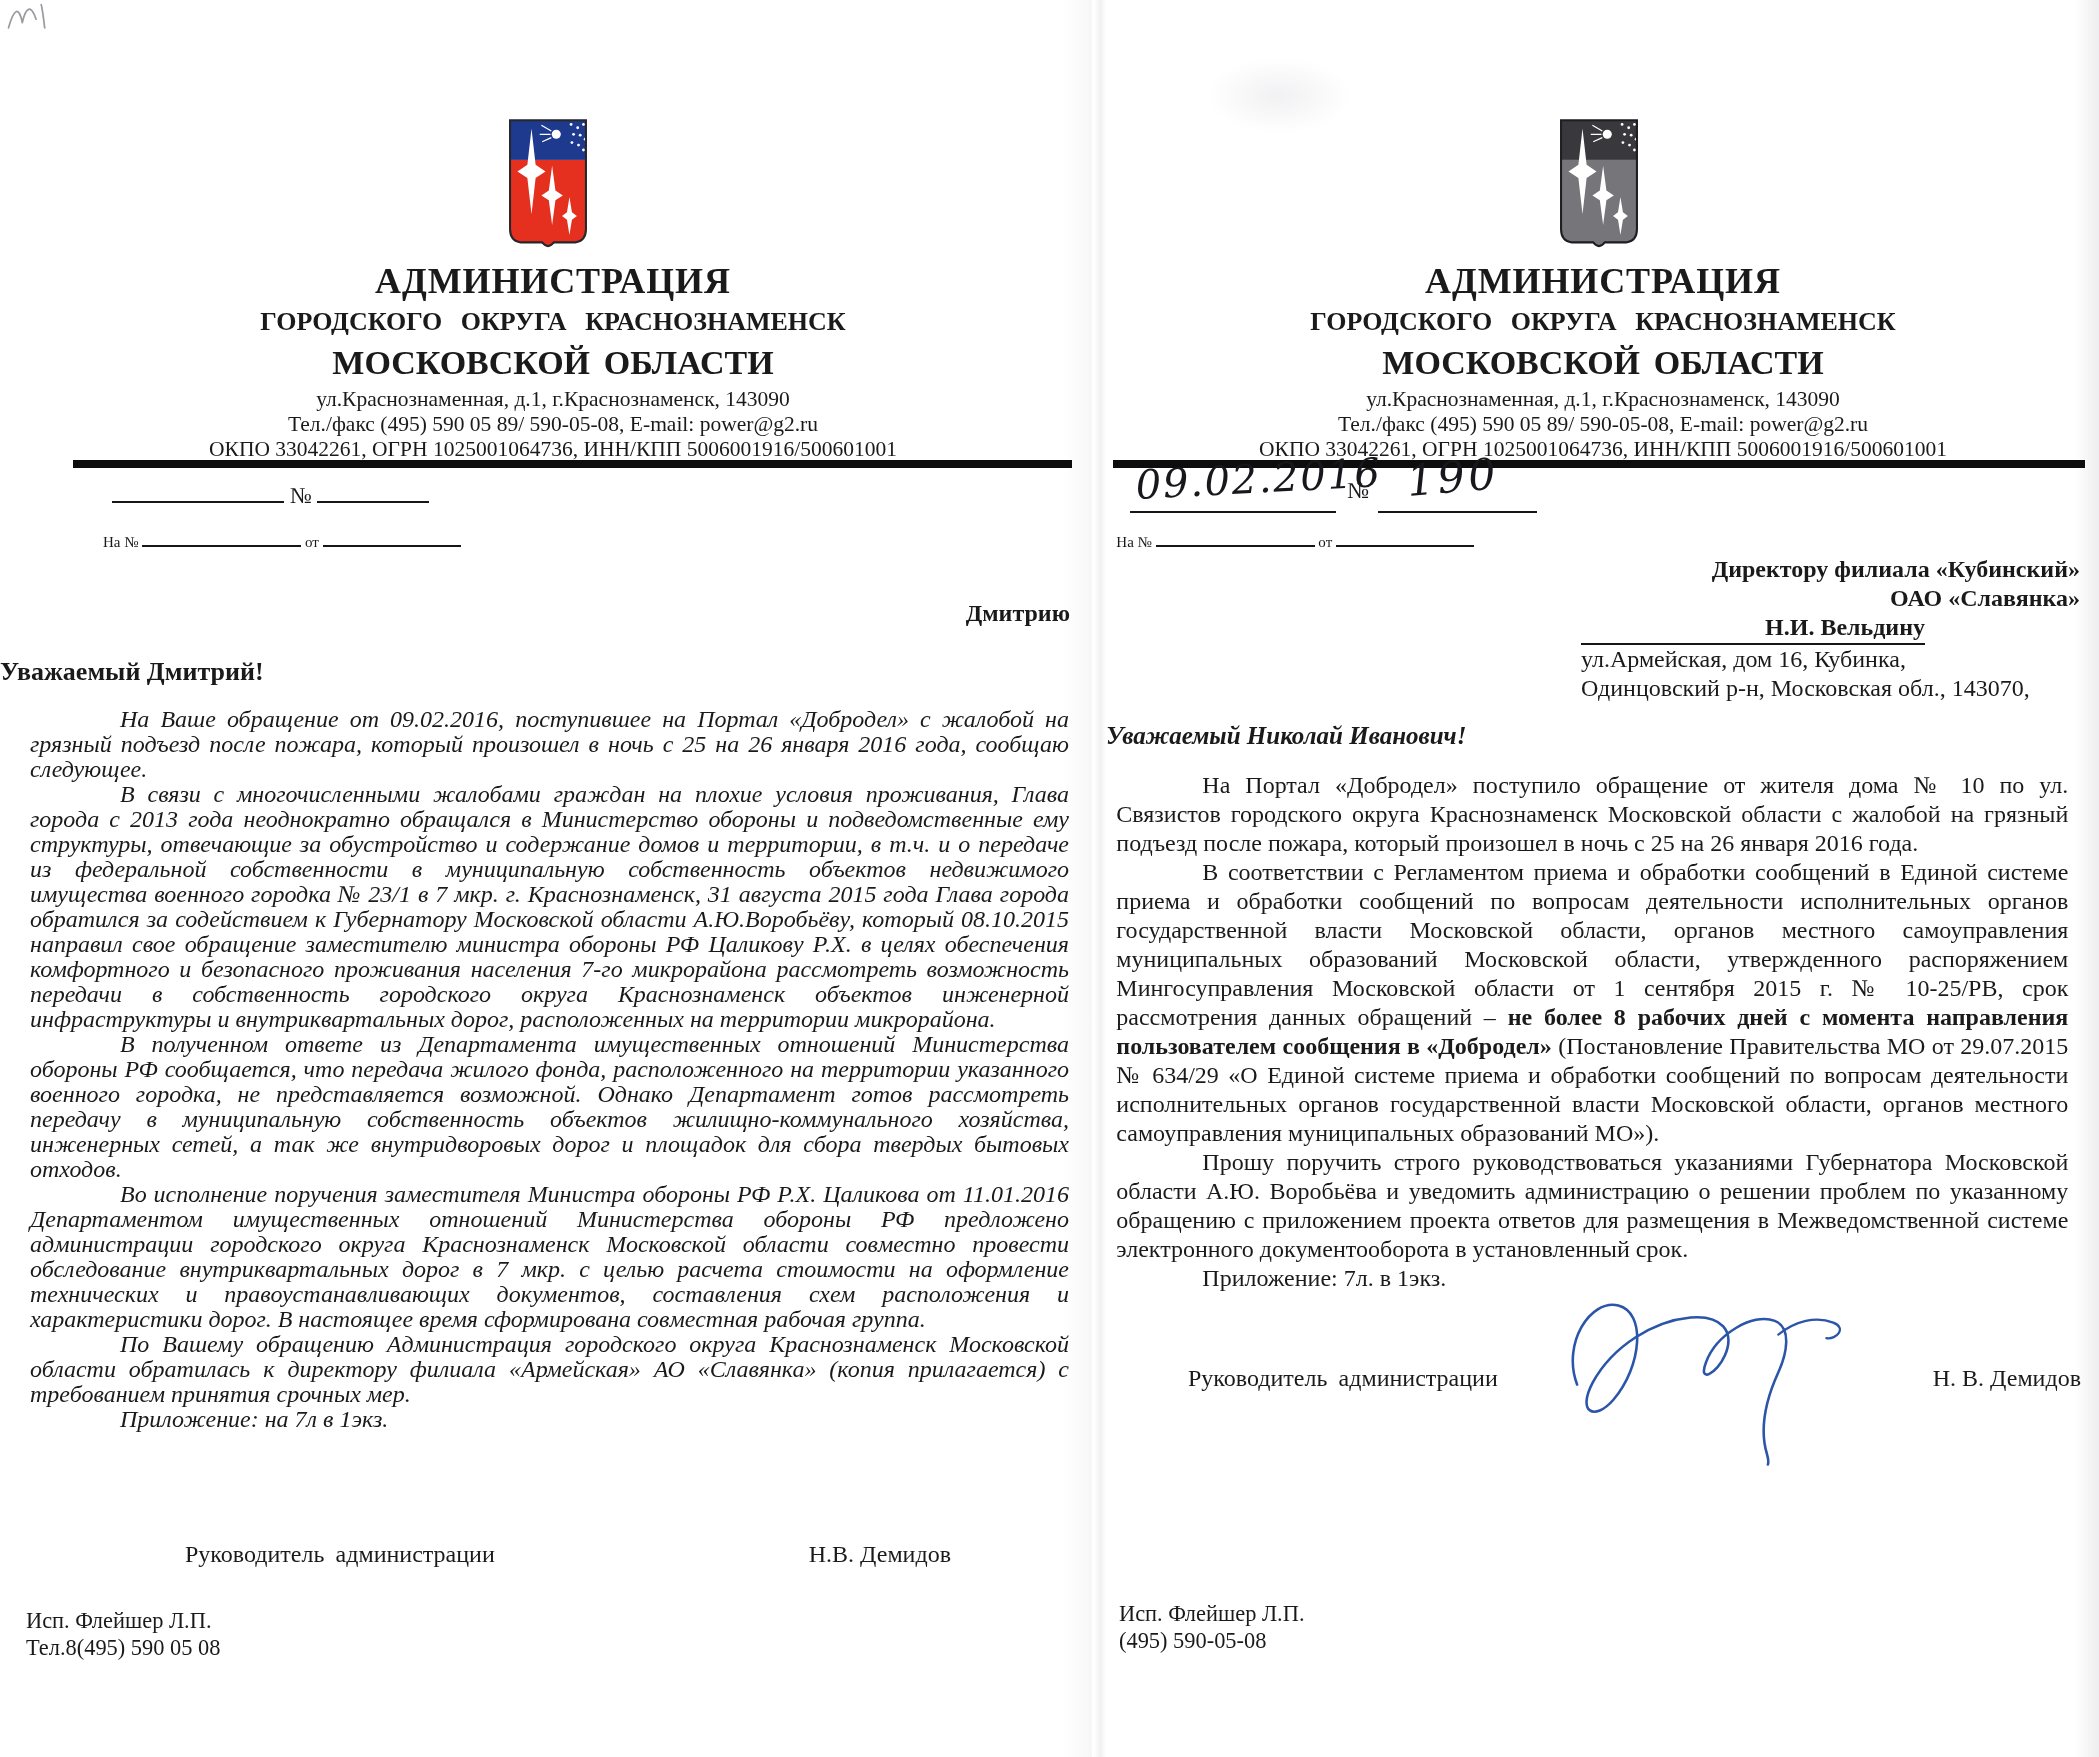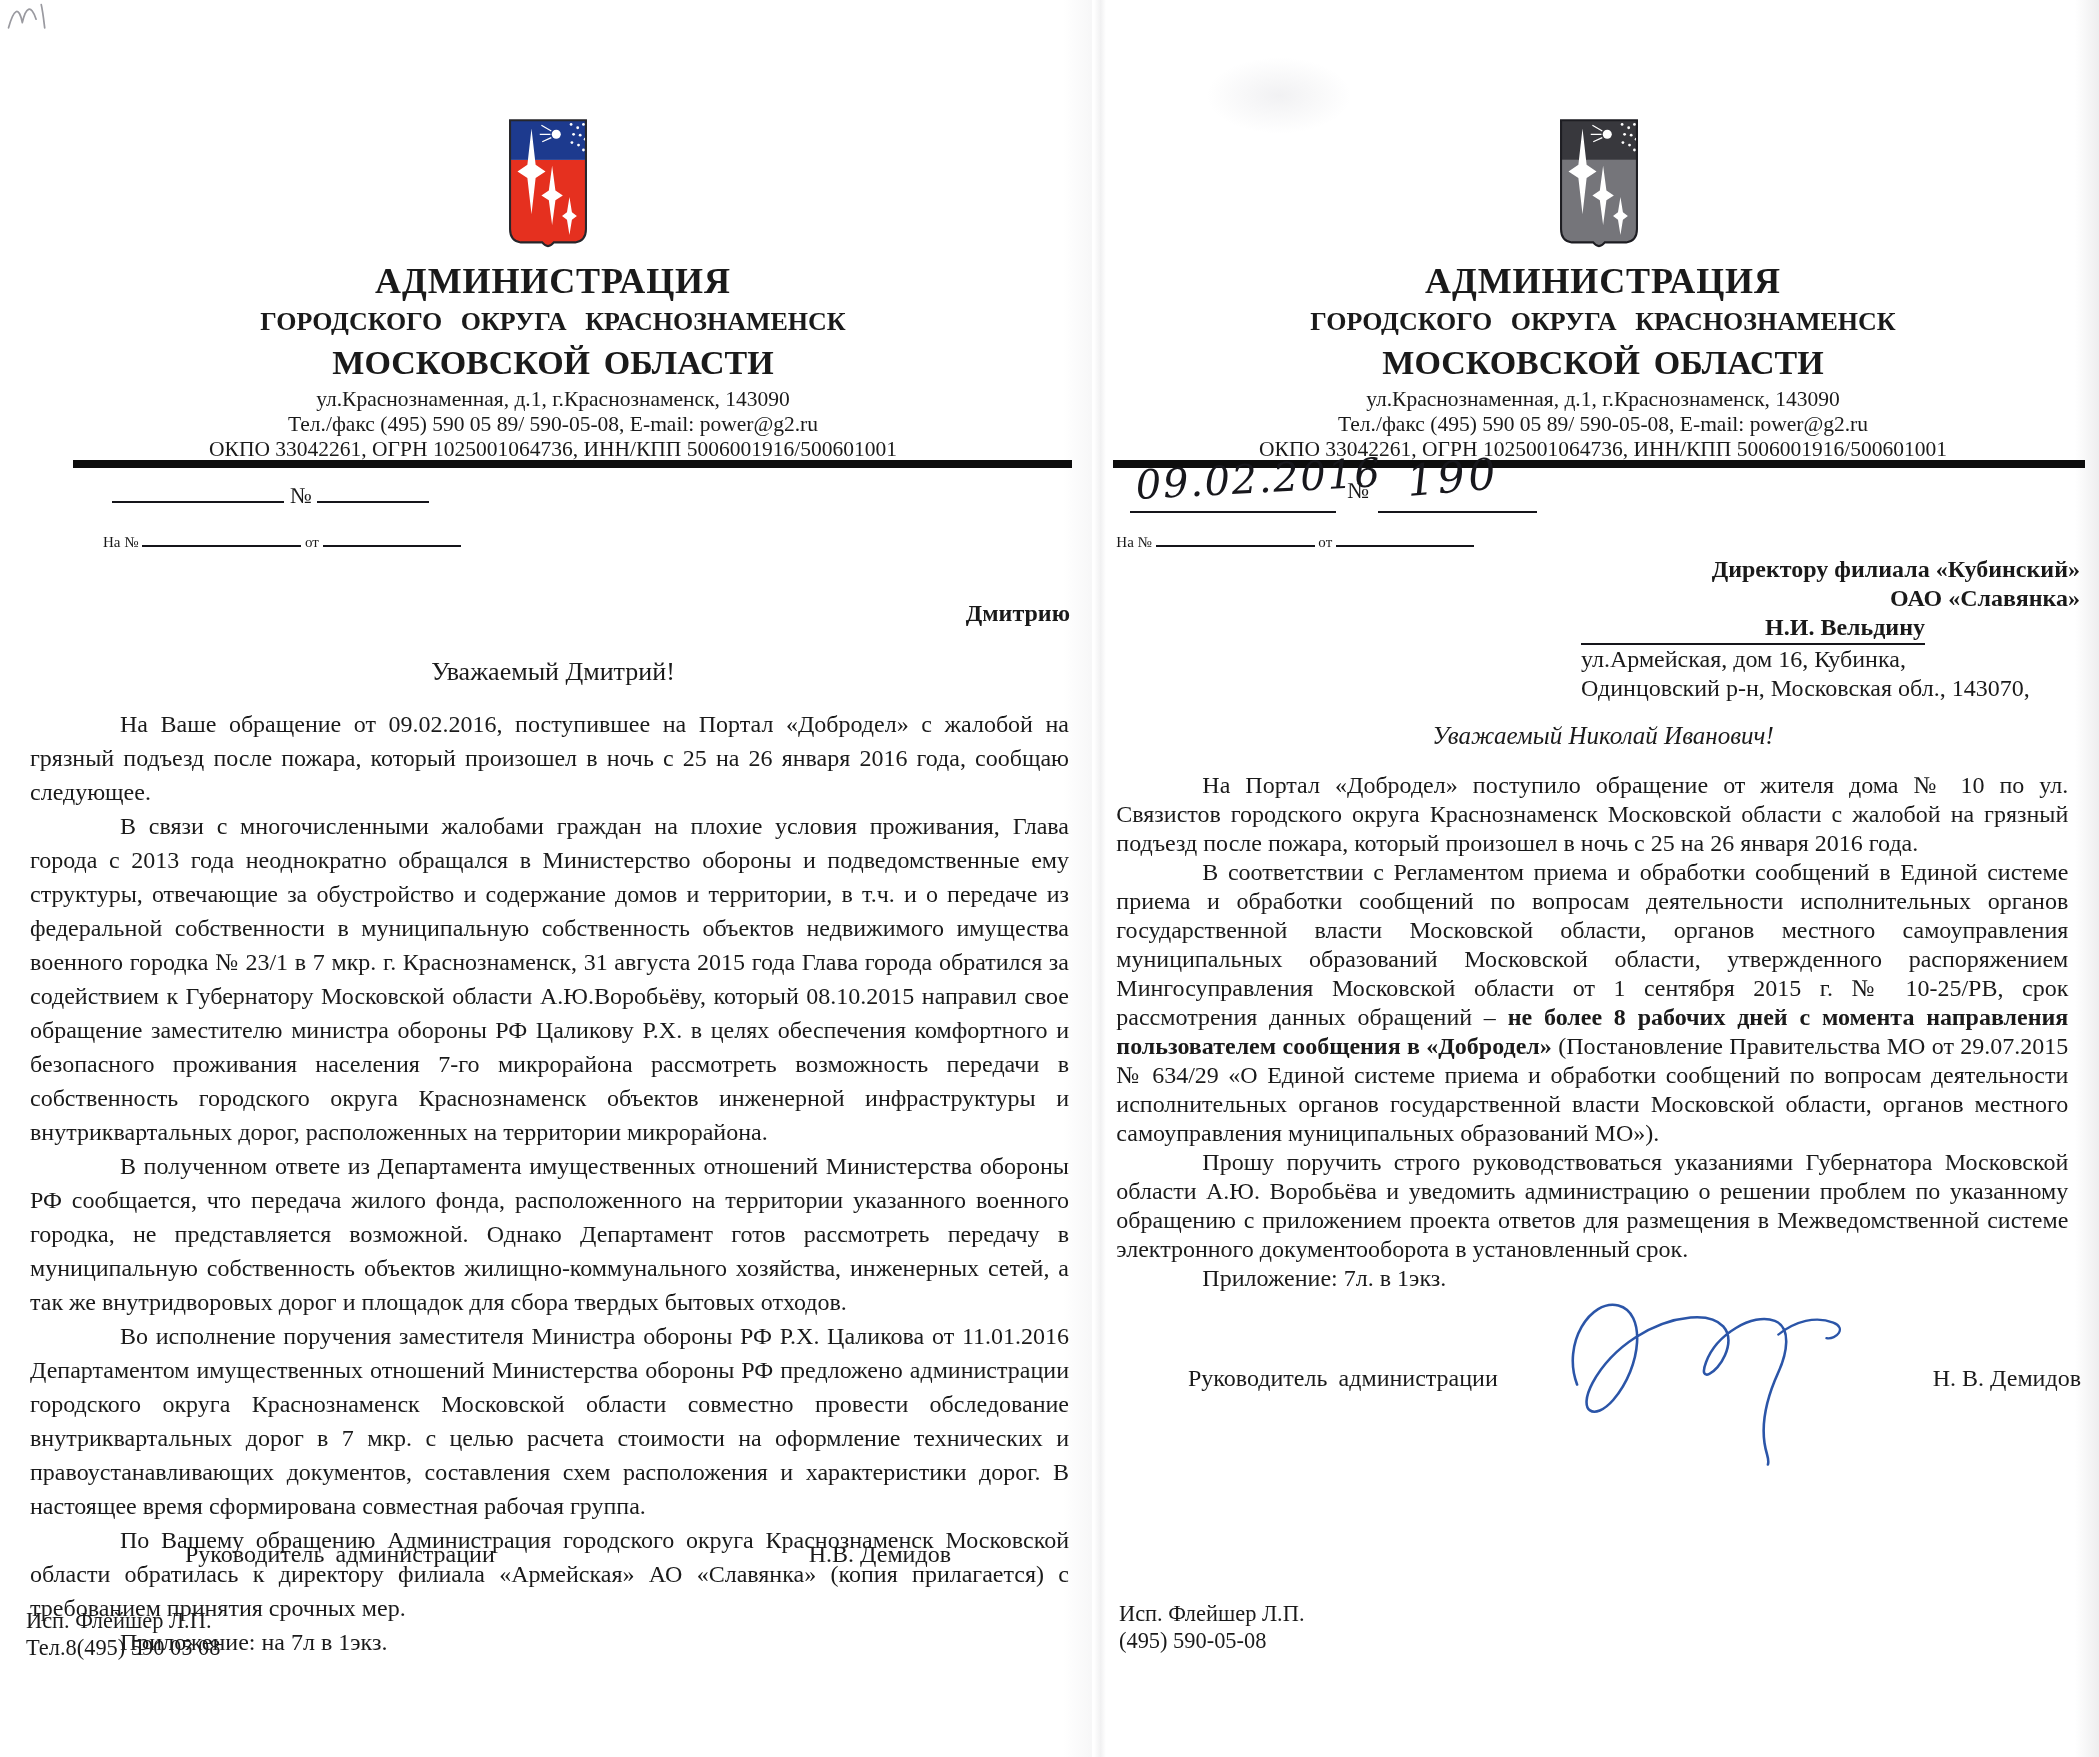--- a/index.html
+++ b/index.html
@@ -49,30 +49,30 @@
 
   
   .hw { font-family:"DejaVu Serif", serif; font-style:italic; color:#17171c; }
   .date-hw { position:absolute; left:31px;  top:459px; font-size:40px; transform:rotate(-3deg); transform-origin:left bottom; letter-spacing:1.7px; }
   .num-hw  { position:absolute; left:303px; top:453px; font-size:43px; transform:rotate(-5deg); transform-origin:left bottom; letter-spacing:3.4px; }
   .date-underline { position:absolute; left:24px;  top:508px; width:206px; border-bottom:2.6px solid #15151a; }
   .num-underline  { position:absolute; left:272px; top:508px; width:159px; border-bottom:2.6px solid #15151a; }
   .no-sign { position:absolute; left:241px; top:475px; font-size:23px; }
 
   .addressee { position:absolute; top:597px; right:36px; font-weight:bold; font-size:24px; }
-  .salutation { position:absolute; top:654px; left:0; right:0; text-align:center; font-weight:normal; font-size:26px; }
+  .salutation { position:absolute; top:654px; left:0; right:0; font-weight:bold; font-size:26px; }
   #page-right .salutation { top:719px; font-style:italic; font-size:25px; }
 
   .recipient { position:absolute; left:475px; top:552px; font-size:24px; line-height:29px; width:499px; }
   .recipient div { white-space:nowrap; }
   .r-bold { font-weight:bold;text-align:right; }
   .r-underline { display:inline-block; width:344px; border-bottom:2.6px solid #15151a; padding-bottom:0.9px; }
 
   .body { position:absolute; text-align:justify; }
-  #page-left  .body { left:30px; width:1039px; top:704px; font-size:24px; line-height:34px; }
+  #page-left  .body { left:30px; width:1039px; top:704px; font-size:24px; line-height:25px;font-style:italic; }
   #page-left  .body p { margin:0; text-indent:90px; }
   #page-right .body { left:10.3px; width:952px; top:768px; font-size:24px; line-height:29px; }
   #page-right .body p { margin:0; text-indent:86px; }
   .attachment { text-align:left; }
 
   .sig-row { position:absolute; display:flex; justify-content:space-between; font-size:24px; }
   #page-left  .sig-row { top:1538px; left:185px; right:155px; }
   #page-right .sig-row { top:1362px; left:82px;  right:19px; }
   .sig-title { word-spacing:5.2px; }
 

